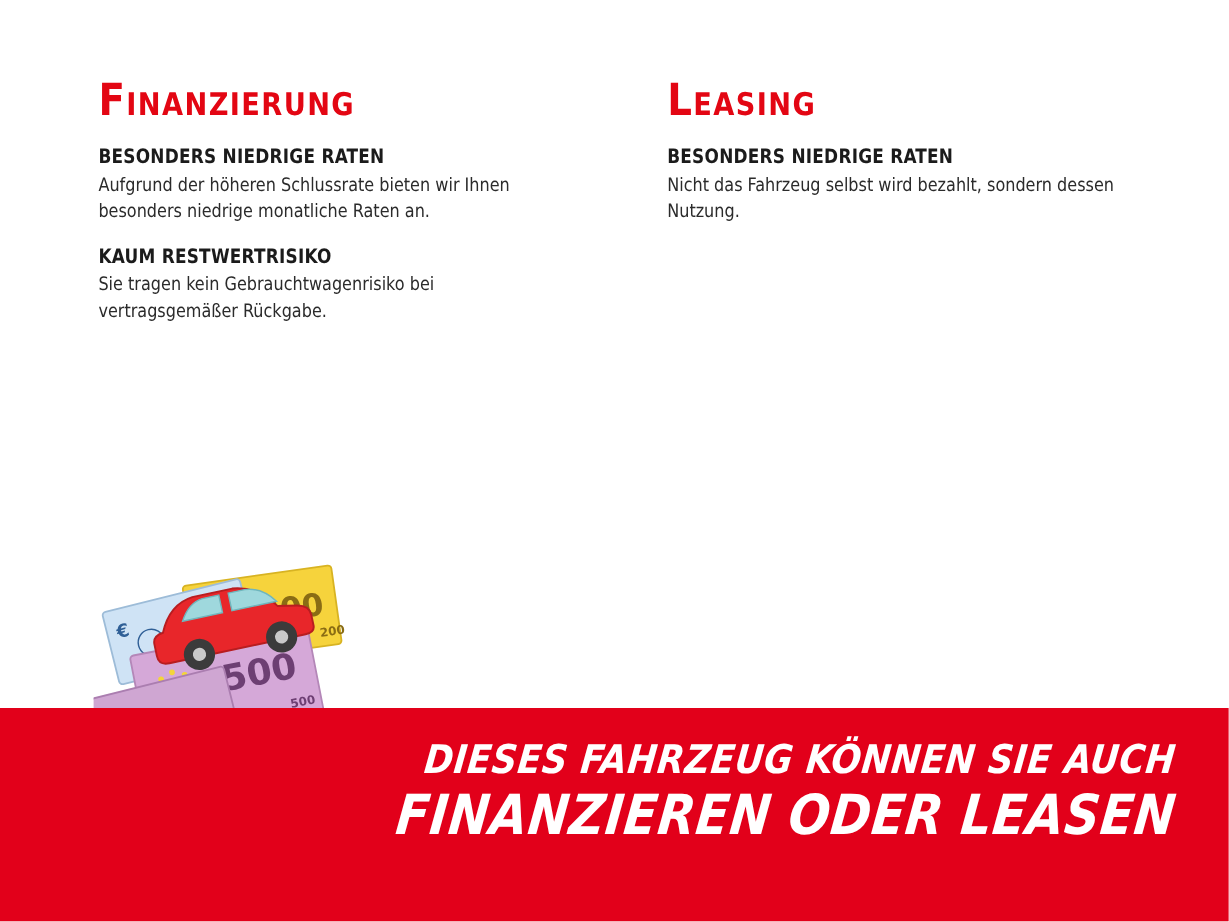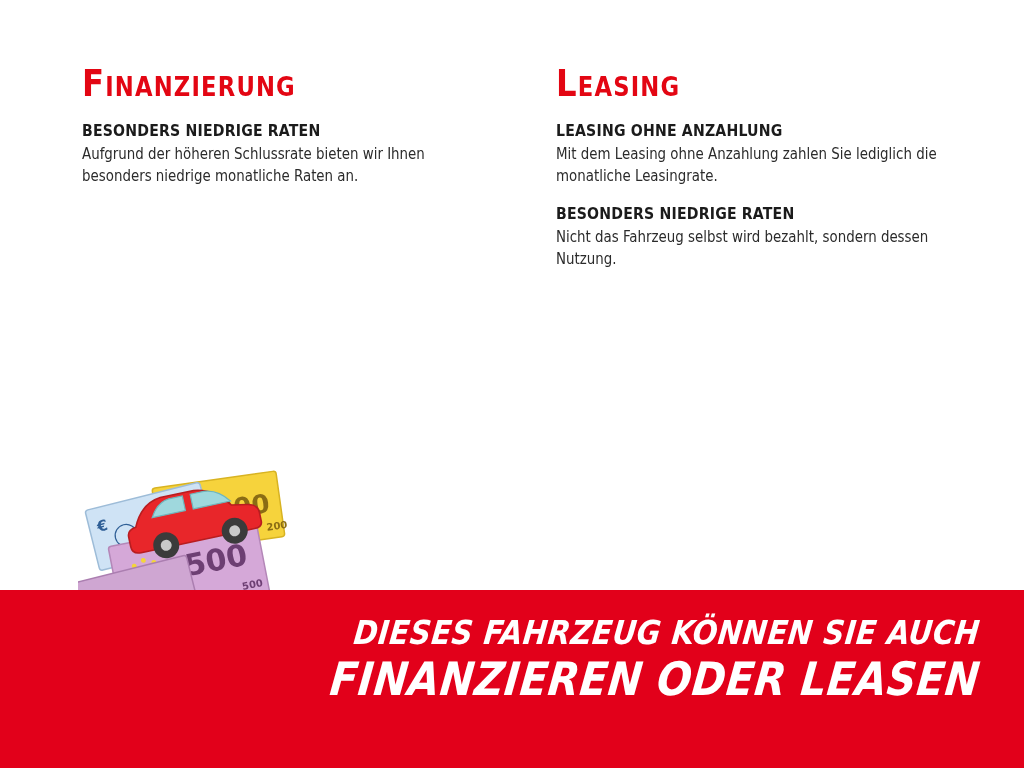--- a/index.html
+++ b/index.html
@@ -138,29 +138,29 @@
     <div class="col col-left">
       <h1 class="col-title">Finanzierung</h1>
 
 
       <div class="block">
         <p class="block-head">BESONDERS NIEDRIGE RATEN</p>
         <p class="block-body">Aufgrund der höheren Schlussrate bieten wir Ihnen besonders niedrige monatliche Raten an.</p>
       </div>
 
 
+      <div class="block">
+        <p class="block-head">KAUM RESTWERTRISIKO</p>
+        <p class="block-body">Sie tragen kein Gebrauchtwagenrisiko bei vertragsgemäßer Rückgabe.</p>
+      </div>
     </div>
 
     <div class="col col-right">
       <h1 class="col-title">Leasing</h1>
 
-      <div class="block">
-        <p class="block-head">LEASING OHNE ANZAHLUNG</p>
-        <p class="block-body">Mit dem Leasing ohne Anzahlung zahlen Sie lediglich die monatliche Leasingrate.</p>
-      </div>
 
       <div class="block">
         <p class="block-head">BESONDERS NIEDRIGE RATEN</p>
         <p class="block-body">Nicht das Fahrzeug selbst wird bezahlt, sondern dessen Nutzung.</p>
       </div>
 
 
     </div>
 
   </div>

